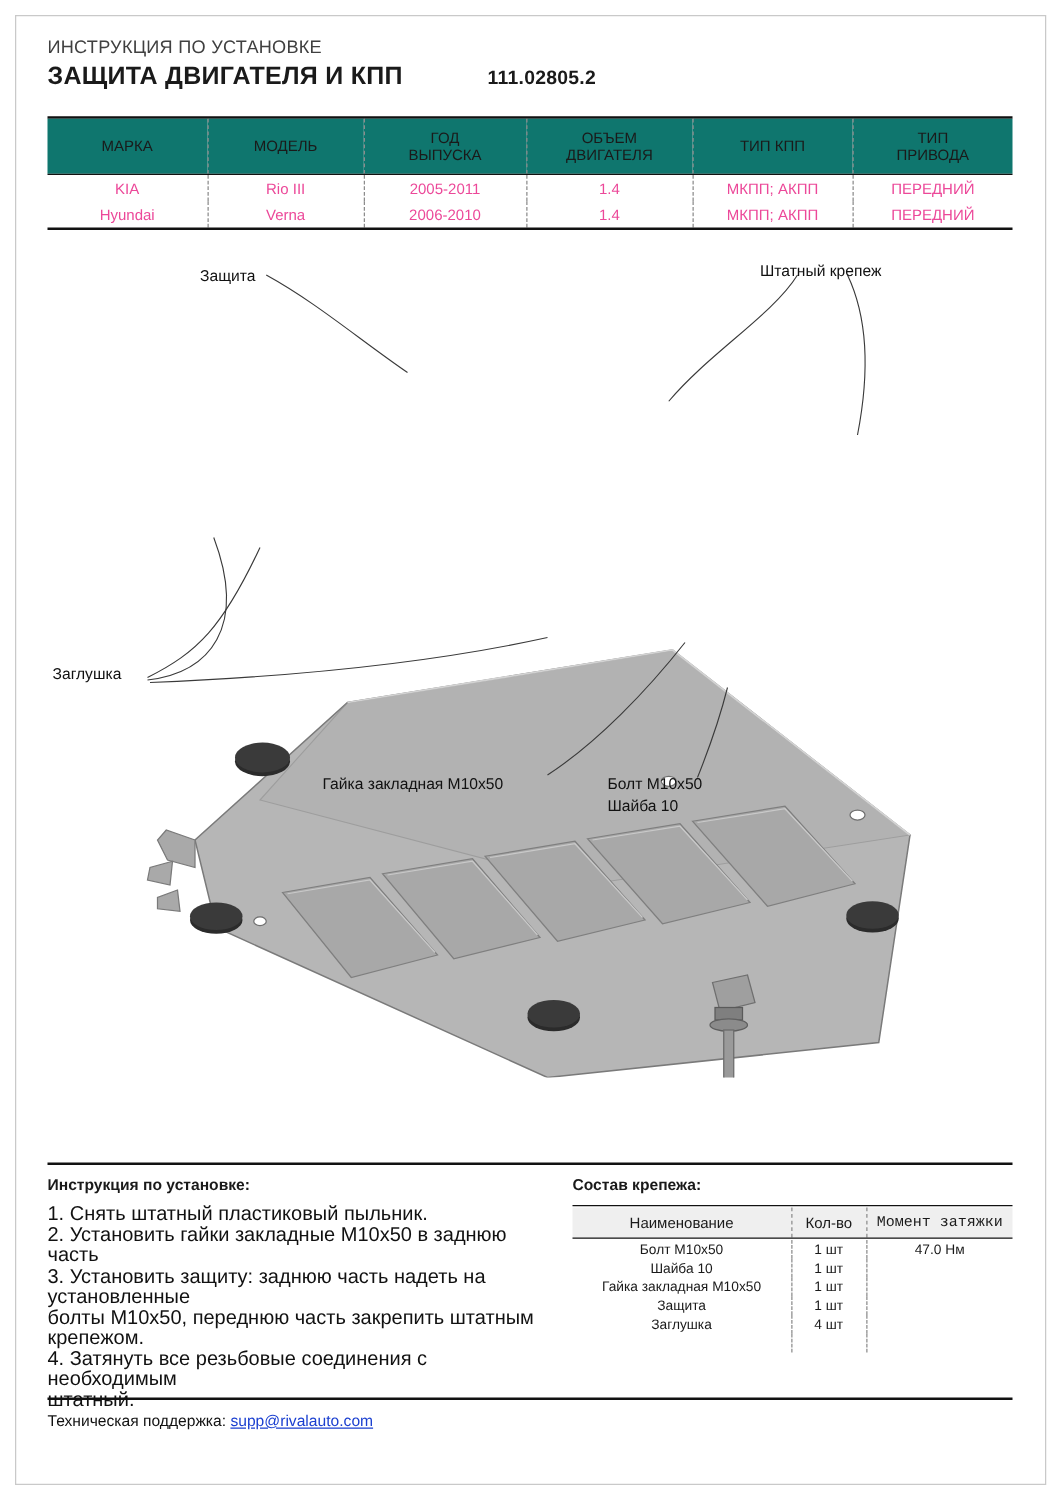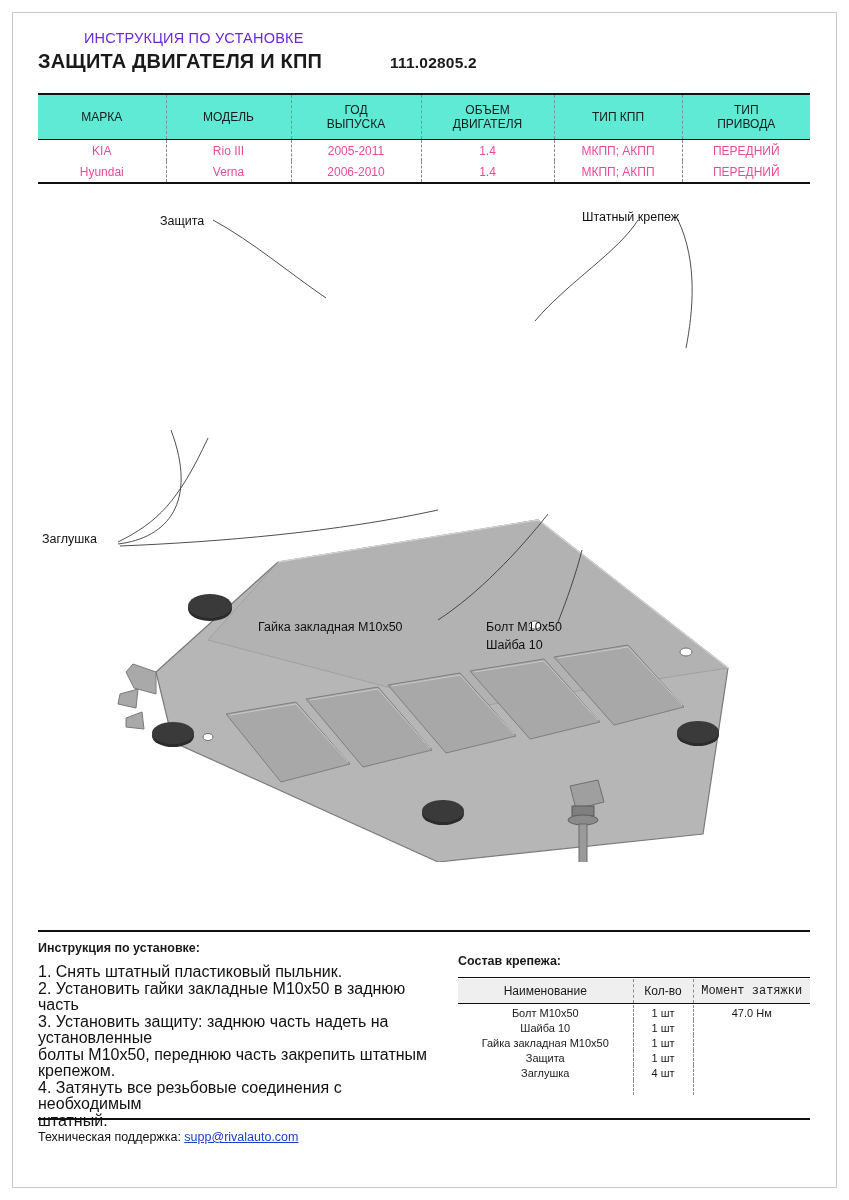--- a/index.html
+++ b/index.html
@@ -36,23 +36,22 @@
     position: absolute;
     left: 38px;
     top: 30px;
     width: 772px;
   }
 
   
   .hdr-line1 {
     font-size: 14.5px;
     letter-spacing: 0.2px;
-    color: #6d28d9;
+    color: #404040;
     margin-bottom: 4px;
-    margin-left: 46px;
   }
   .hdr-row2 {
     display: flex;
     align-items: baseline;
   }
   .hdr-title {
     font-size: 20px;
     font-weight: bold;
     letter-spacing: 0.2px;
   }
@@ -72,21 +71,21 @@
     border-collapse: collapse;
     width: 100%;
     table-layout: fixed;
   }
   table.spec th, table.spec td {
     text-align: center;
     font-size: 12px;
     padding: 0;
   }
   table.spec thead th {
-    background: #5eead4;
+    background: #0f766e;
     font-weight: normal;
     height: 44px;
     line-height: 14px;
     border-right: 1px dashed #8c8c8c;
     color: #1a1a1a;
   }
   table.spec thead th:last-child { border-right: none; }
   table.spec tbody td {
     height: 21px;
     border-right: 1px dashed #8c8c8c;
@@ -130,21 +129,21 @@
   }
   .bottom-rule-top {
     border-top: 2px solid #111;
     height: 0;
   }
   .bottom-cols {
     display: flex;
     margin-top: 9px;
   }
   .col-left { width: 420px; padding-right: 10px; box-sizing: border-box; }
-  .col-right { width: 352px; box-sizing: border-box; margin-top: 13px; }
+  .col-right { width: 352px; box-sizing: border-box; }
 
   .b-title {
     font-size: 12.5px;
     font-weight: bold;
     margin-bottom: 9px;
   }
   .instr-list {
     font-size: 16px;
     line-height: 16.5px;
     color: #111;
@@ -342,21 +341,21 @@
           <path d="M80,342 C130,336 160,300 133,228"></path>
           <path d="M82,344 C180,340 300,330 400,308"></path>
 
           <path d="M400,418 C440,392 480,350 510,312"></path>
 
           <path d="M520,420 C528,400 538,372 544,348"></path>
         </g>
       </svg>
 
       <div class="illo-label" style="left:122px; top:12px;">Защита</div>
-      <div class="illo-label" style="left:544px; top:8px;">Штатный крепеж</div>
+      <div class="illo-label" style="left:570px; top:8px;">Штатный крепеж</div>
       <div class="illo-label" style="left:4px; top:330px;">Заглушка</div>
       <div class="illo-label" style="left:220px; top:418px;">Гайка закладная М10х50</div>
       <div class="illo-label" style="left:448px; top:418px;">Болт М10х50</div>
       <div class="illo-label" style="left:448px; top:436px;">Шайба 10</div>
     </div>
   </div>
 
   <div class="bottom">
     <div class="bottom-rule-top"></div>
     <div class="bottom-cols">

